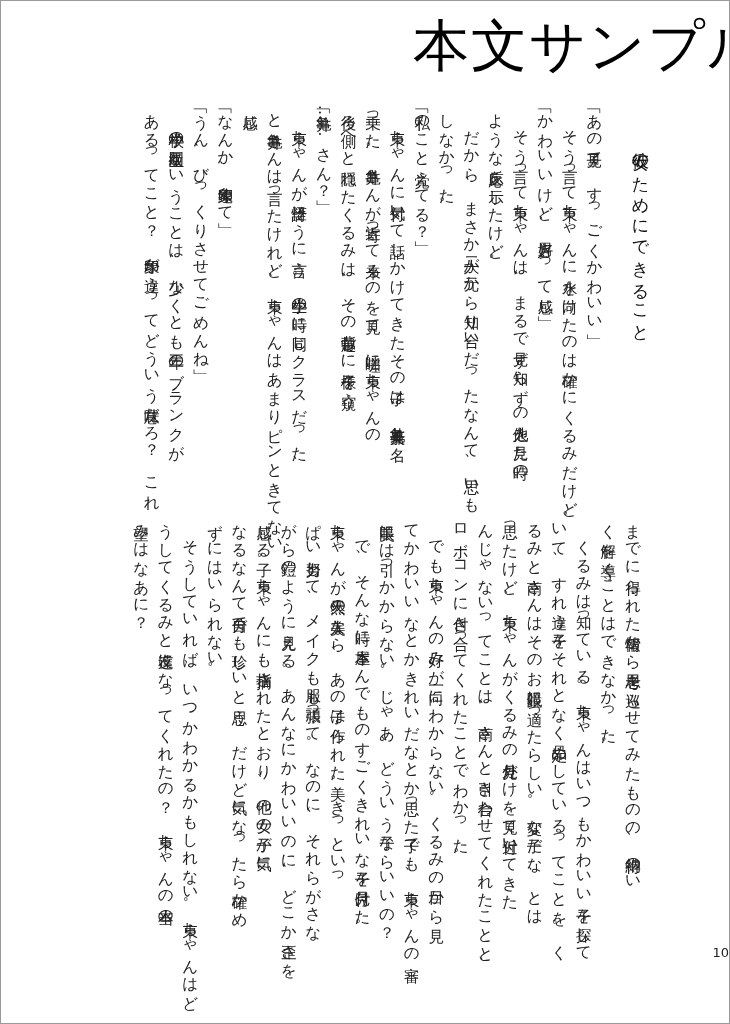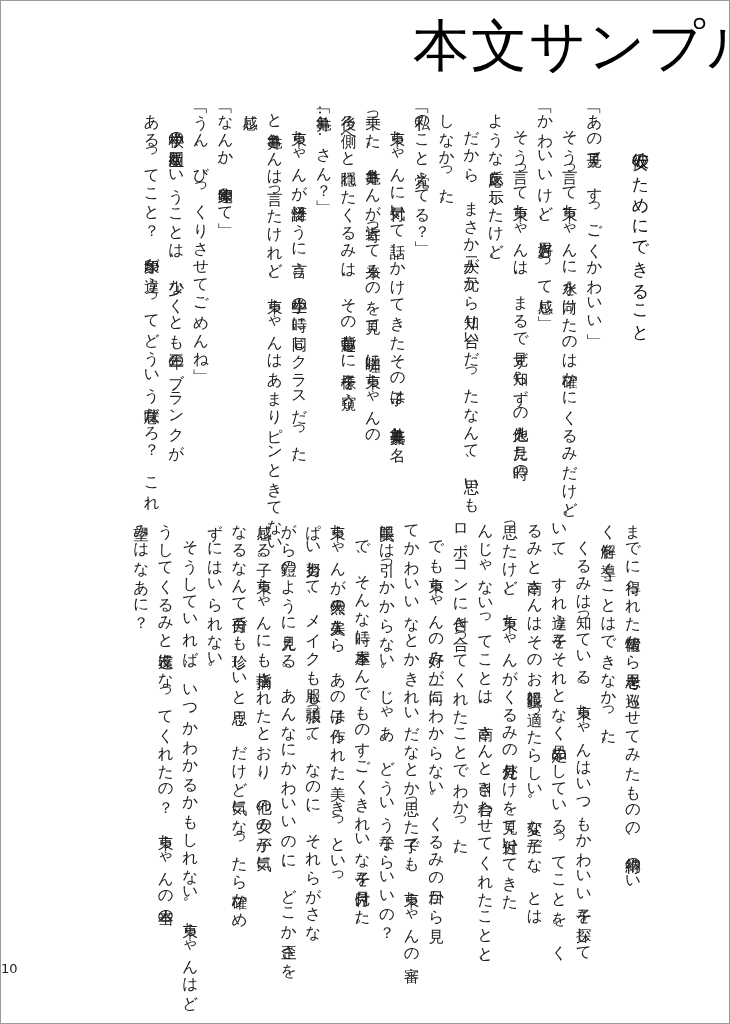--- a/index.html
+++ b/index.html
@@ -25,22 +25,22 @@
   }
   .top-block { right: 76px; top: 102px; height: 400px; width: 590px; }
   .bottom-block { right: 84px; top: 512px; height: 410px; width: 510px; }
   .vblock p { margin: 0; padding: 0; white-space: nowrap; }
   .chapter-title {
     margin: 0 0 0 22px !important;
     padding-top: 36px !important;
     font-size: 17px; letter-spacing: 2px; color: #111;
   }
   .page-number {
-    position: absolute; left: 0; width: 100%; top: 944px; text-align: left;
-    font-family: "DejaVu Sans", sans-serif; font-size: 13px; color: #222; margin-top: 16px;
+    position: absolute; left: 0; width: 100%; top: 944px; text-align: right;
+    font-family: "DejaVu Sans", sans-serif; font-size: 13px; color: #222;
   }
 </style>
 </head>
 <body>
 
 <div class="page">
 
   <div class="stamp">本文サンプル</div>
 
   <div class="vblock top-block">

